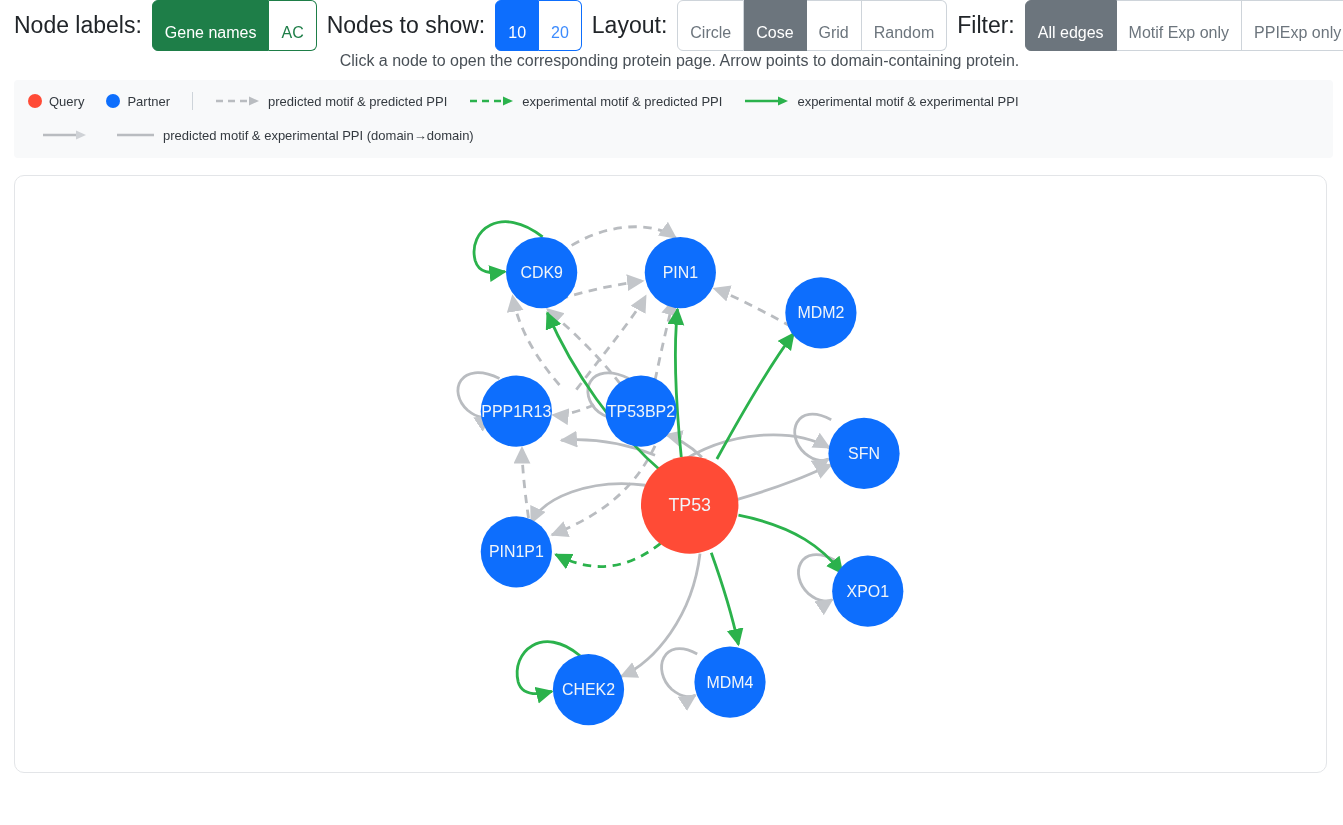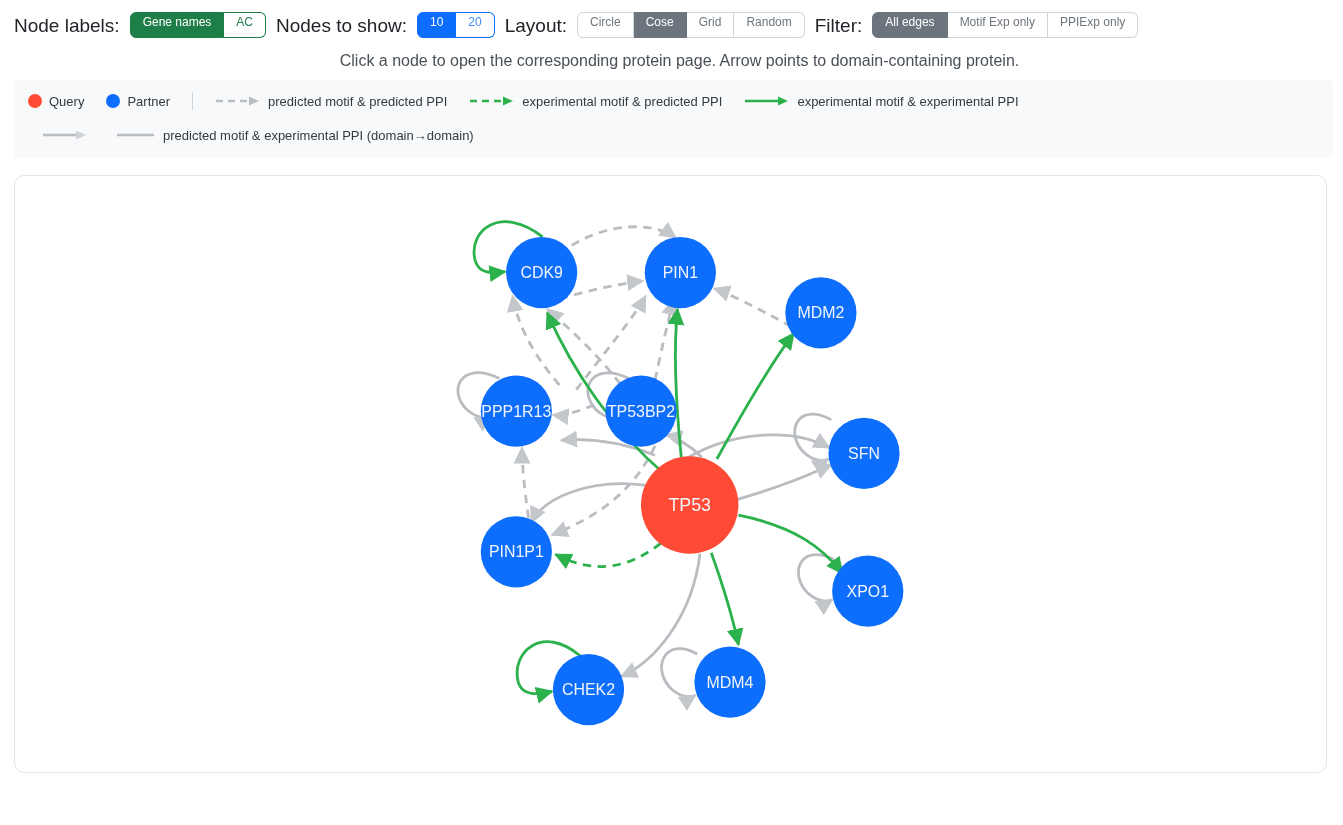--- a/index.html
+++ b/index.html
@@ -10,31 +10,31 @@
     color:#212529;
     overflow:hidden;
   }
   .toolbar{
     display:flex;align-items:center;
     gap:10px;
     padding:8px 10px 6px 14px;
     height:34px;
   }
   .tb-label{
-    font-size:19px;
+    font-size:23px;
     color:#212529;
     white-space:nowrap;
     line-height:1;
   }
   .btn-group{display:flex;align-items:stretch;}
   .btn{
     font-family:"Liberation Sans",sans-serif;
-    font-size:12px;
+    font-size:16px;
     line-height:1;
-    padding:3px 12px 9px;
+    padding:24px 12px 9px;
     background:#ffffff;
     border:1px solid #ced4da;
     color:#6c757d;
     white-space:nowrap;
     display:flex;align-items:center;justify-content:center;
     cursor:pointer;
     box-sizing:border-box;
   }
   .btn + .btn{border-left:none;}
   .btn-group .btn:first-child{border-top-left-radius:6px;border-bottom-left-radius:6px;}

